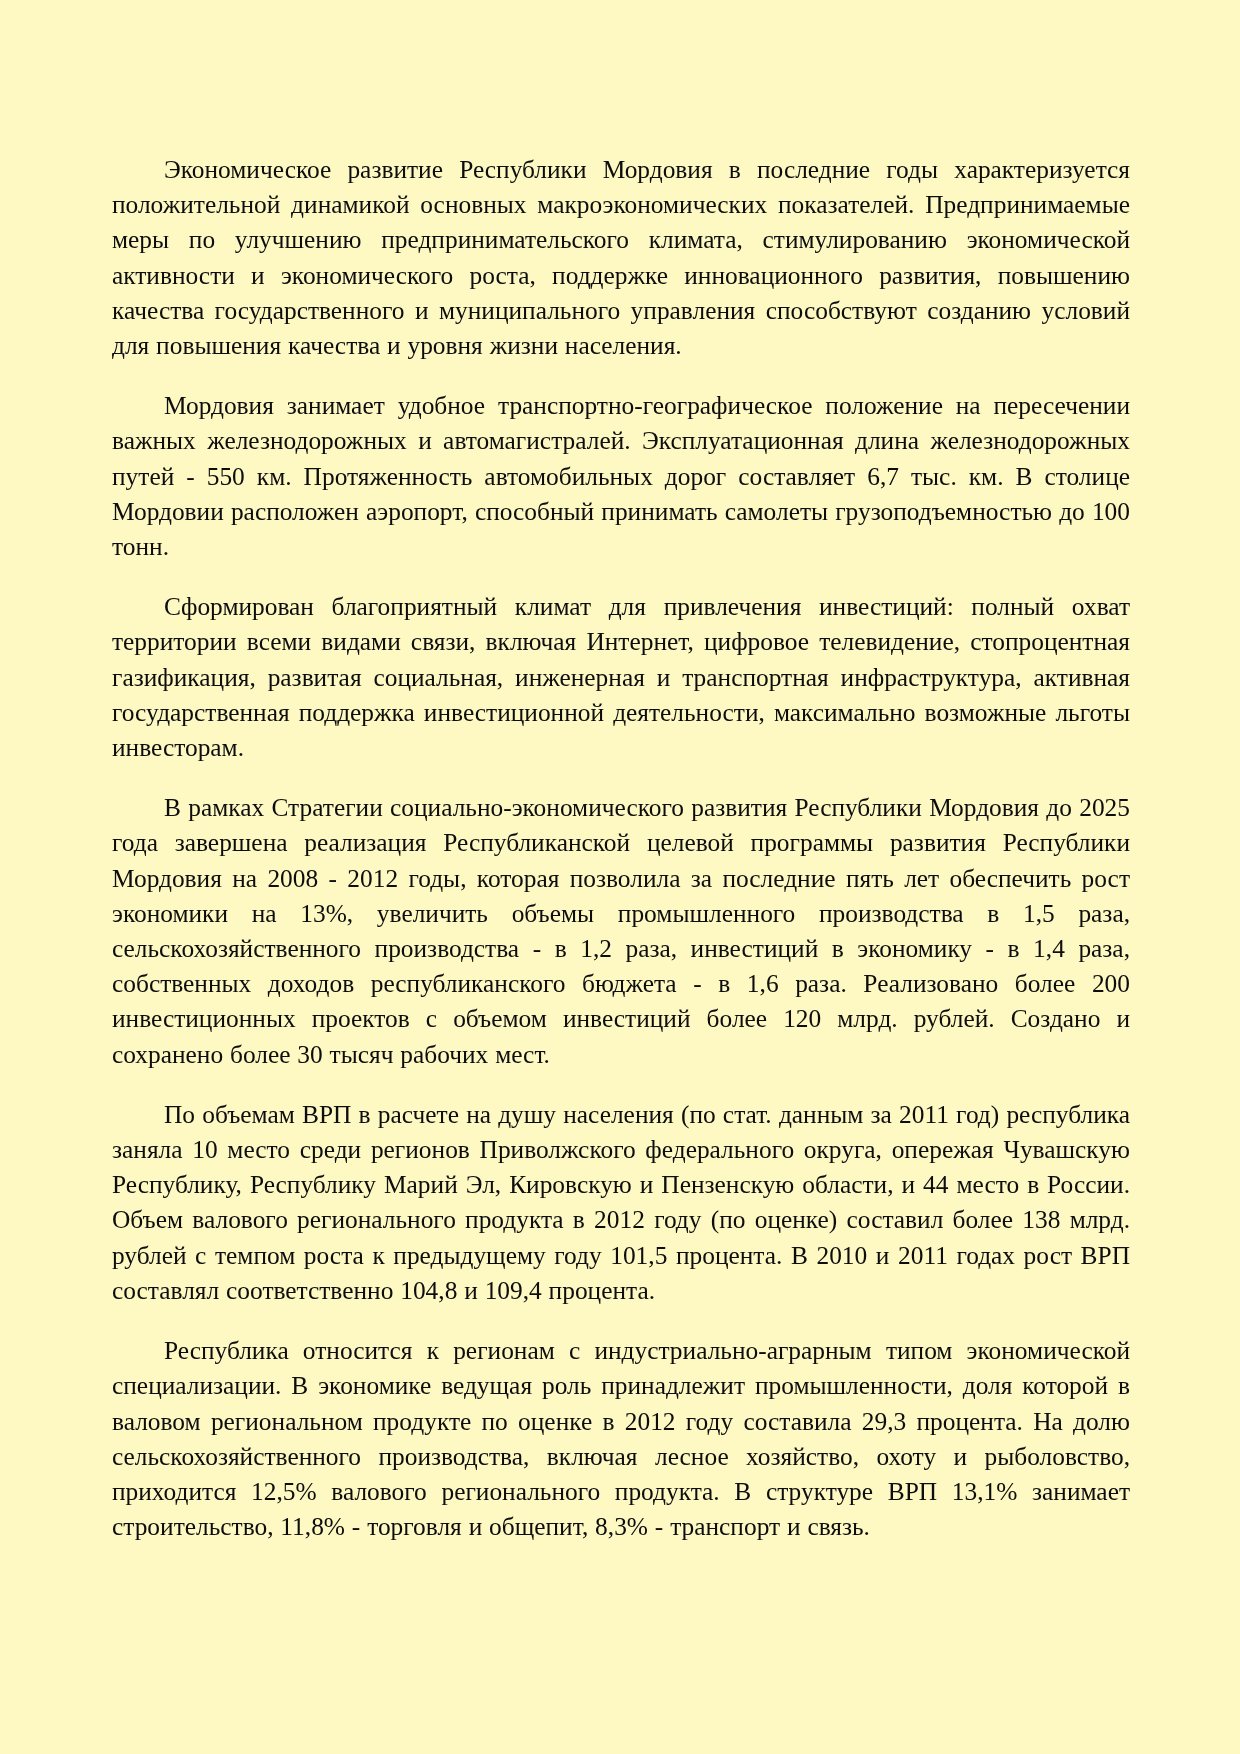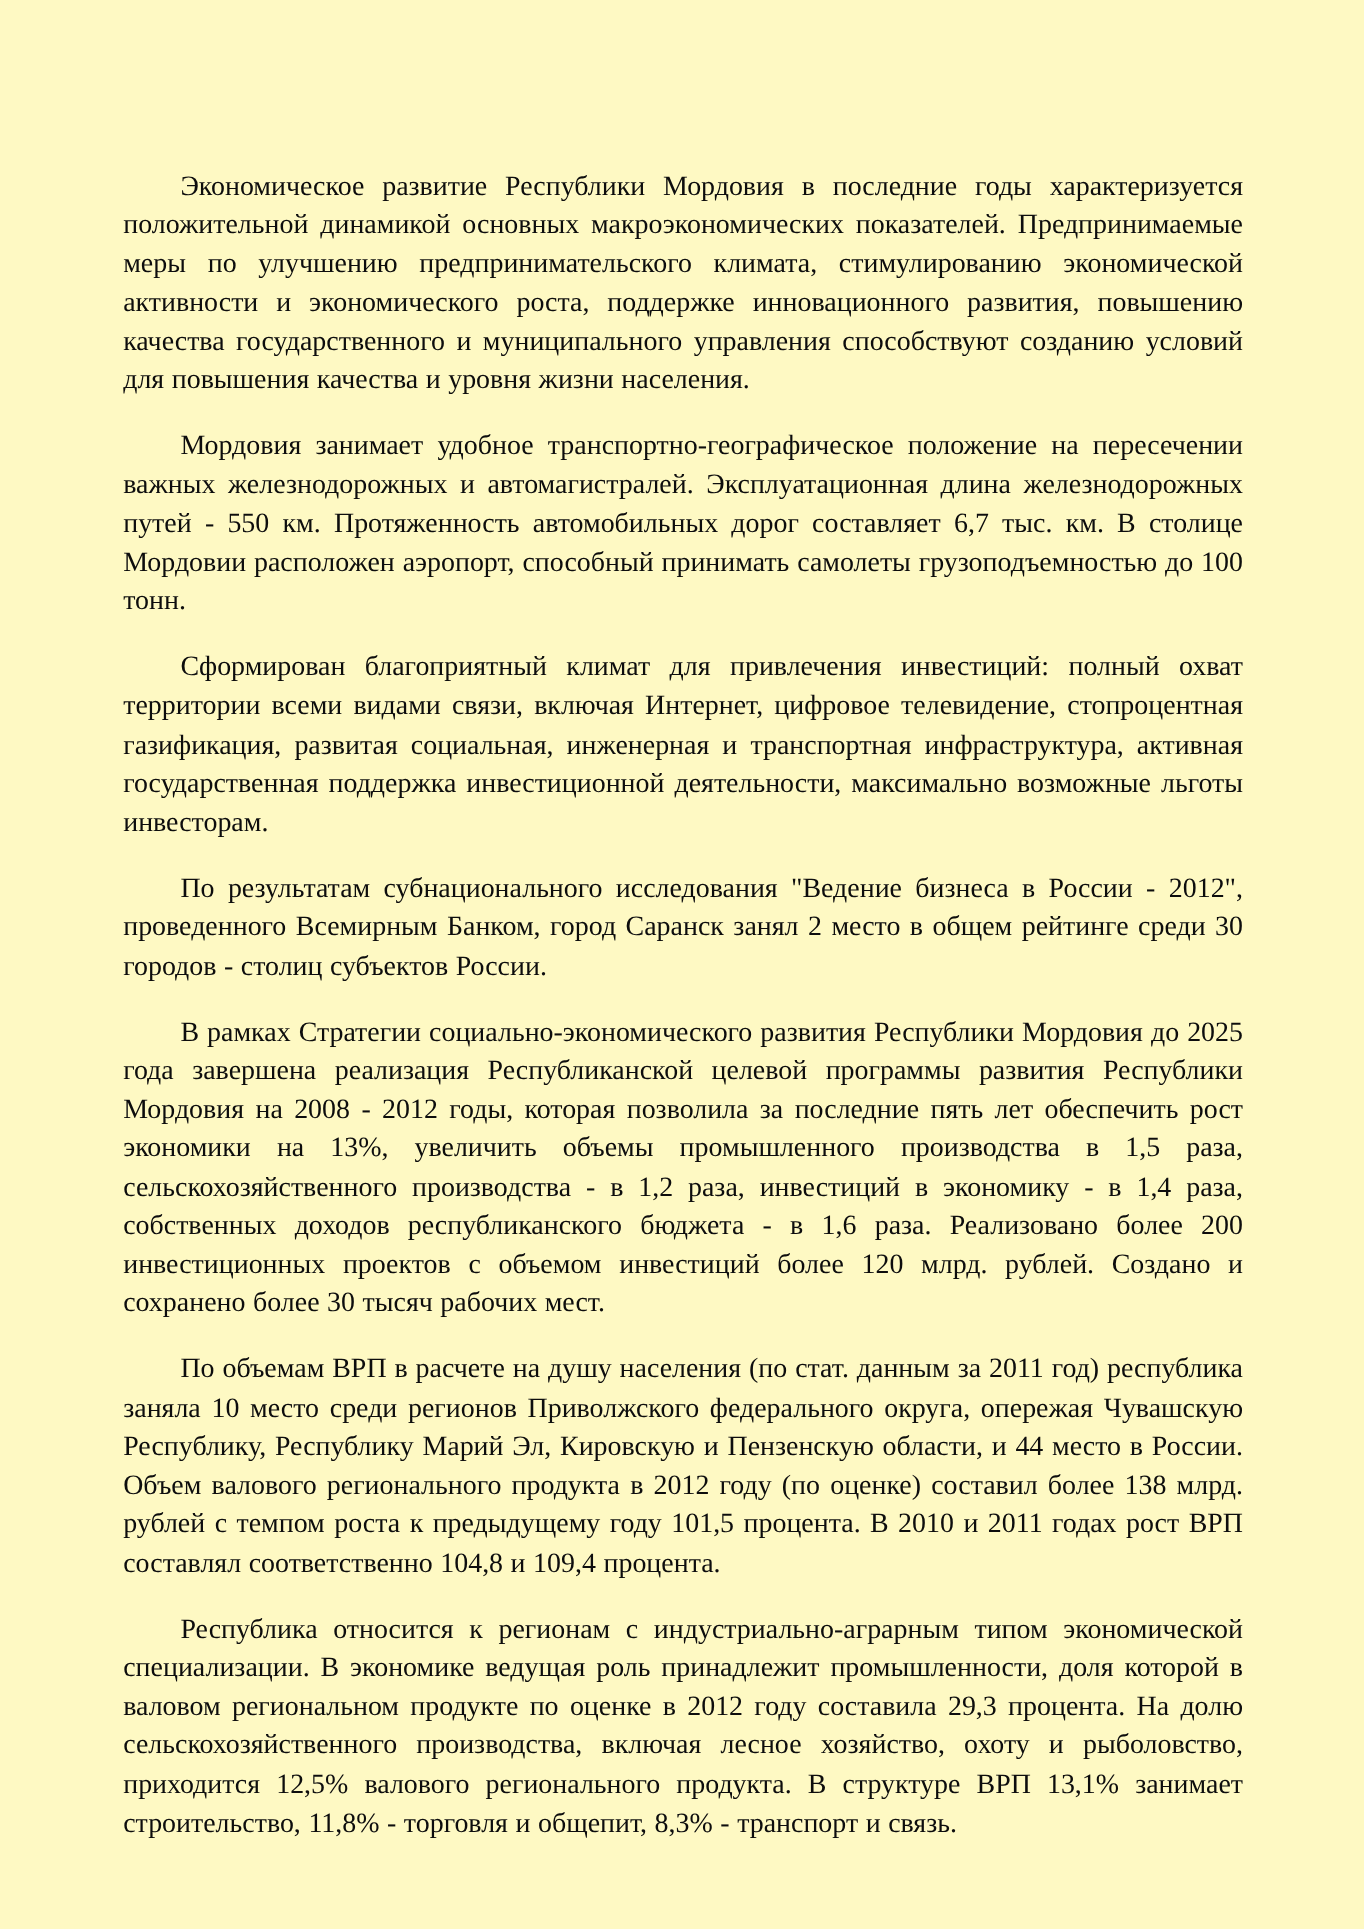--- a/index.html
+++ b/index.html
@@ -49,21 +49,20 @@
 <div class="page">
   <div class="text-column">
 
     <p class="doc-paragraph">Экономическое развитие Республики Мордовия в последние годы характеризуется положительной динамикой основных макроэкономических показателей. Предпринимаемые меры по улучшению предпринимательского климата, стимулированию экономической активности и экономического роста, поддержке инновационного развития, повышению качества государственного и муниципального управления способствуют созданию условий для повышения качества и уровня жизни населения.</p>
 
 
     <p class="doc-paragraph">Мордовия занимает удобное транспортно-географическое положение на пересечении важных железнодорожных и автомагистралей. Эксплуатационная длина железнодорожных путей - 550 км. Протяженность автомобильных дорог составляет 6,7 тыс. км. В столице Мордовии расположен аэропорт, способный принимать самолеты грузоподъемностью до 100 тонн.</p>
 
     <p class="doc-paragraph">Сформирован благоприятный климат для привлечения инвестиций: полный охват территории всеми видами связи, включая Интернет, цифровое телевидение, стопроцентная газификация, развитая социальная, инженерная и транспортная инфраструктура, активная государственная поддержка инвестиционной деятельности, максимально возможные льготы инвесторам.</p>
 
-    <p class="doc-paragraph">По результатам субнационального исследования "Ведение бизнеса в России - 2012", проведенного Всемирным Банком, город Саранск занял 2 место в общем рейтинге среди 30 городов - столиц субъектов России.</p>
 
     <p class="doc-paragraph">В рамках Стратегии социально-экономического развития Республики Мордовия до 2025 года завершена реализация Республиканской целевой программы развития Республики Мордовия на 2008 - 2012 годы, которая позволила за последние пять лет обеспечить рост экономики на 13%, увеличить объемы промышленного производства в 1,5 раза, сельскохозяйственного производства - в 1,2 раза, инвестиций в экономику - в 1,4 раза, собственных доходов республиканского бюджета - в 1,6 раза. Реализовано более 200 инвестиционных проектов с объемом инвестиций более 120 млрд. рублей. Создано и сохранено более 30 тысяч рабочих мест.</p>
 
     <p class="doc-paragraph">По объемам ВРП в расчете на душу населения (по стат. данным за 2011 год) республика заняла 10 место среди регионов Приволжского федерального округа, опережая Чувашскую Республику, Республику Марий Эл, Кировскую и Пензенскую области, и 44 место в России. Объем валового регионального продукта в 2012 году (по оценке) составил более 138 млрд. рублей с темпом роста к предыдущему году 101,5 процента. В 2010 и 2011 годах рост ВРП составлял соответственно 104,8 и 109,4 процента.</p>
 
     <p class="doc-paragraph">Республика относится к регионам с индустриально-аграрным типом экономической специализации. В экономике ведущая роль принадлежит промышленности, доля которой в валовом региональном продукте по оценке в 2012 году составила 29,3 процента. На долю сельскохозяйственного производства, включая лесное хозяйство, охоту и рыболовство, приходится 12,5% валового регионального продукта. В структуре ВРП 13,1% занимает строительство, 11,8% - торговля и общепит, 8,3% - транспорт и связь.</p>
 
   </div>
 </div>
 

